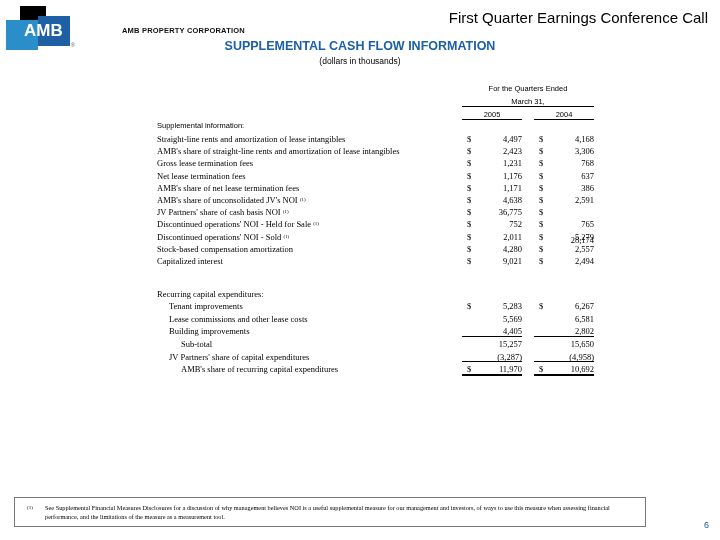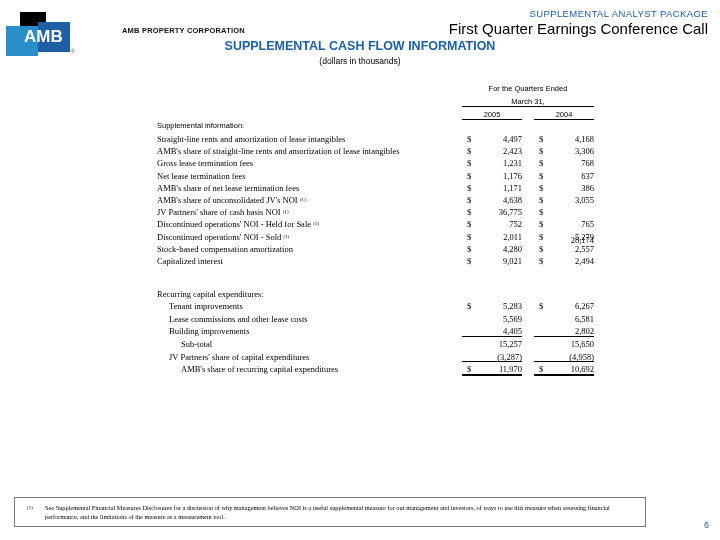--- a/index.html
+++ b/index.html
@@ -1,17 +1,17 @@
 <!DOCTYPE html>
 <html><head>
 <meta charset="utf-8">
 <style>
   html, body { margin: 0; padding: 0; }
   body { width: 720px; height: 540px; background: #ffffff; position: relative; overflow: hidden; font-family: "Liberation Serif", serif; color: #000; }
-  .logo { position: absolute; left: 6px; top: 12px; width: 66px; height: 44px; }
+  .logo { position: absolute; left: 6px; top: 6px; width: 66px; height: 44px; }
   .logo .blk { position: absolute; left: 14px; top: 0; width: 26px; height: 22px; background: #000; }
   .logo .lb { position: absolute; left: 0; top: 14px; width: 32px; height: 30px; background: #2a8fc8; }
   .logo .db { position: absolute; left: 32px; top: 10px; width: 32px; height: 30px; background: #1f5fa3; }
   .logo .txt { position: absolute; left: 18px; top: 15px; font-family: "Liberation Sans", sans-serif; font-weight: bold; font-size: 17px; color: #fff; letter-spacing: 0px; }
   .logo .reg { position: absolute; left: 65px; top: 36px; font-size: 5px; color: #555; font-family: "Liberation Sans", sans-serif; }
   .company { position: absolute; left: 79px; top: 26px; font-family: "Liberation Sans", sans-serif; font-weight: bold; font-size: 7.5px; letter-spacing: 0.2px; color: #111; margin-left: 43px; }
   .pkg { position: absolute; right: 12px; top: 8px; text-align: right; font-family: "Liberation Sans", sans-serif; }
   .pkg .l1 { font-size: 9.5px; color: #1a5fa8; letter-spacing: 0.4px; }
   .pkg .l2 { font-size: 15px; color: #000; margin-top: 1px; }
   .title { position: absolute; left: 0; width: 720px; top: 39px; text-align: center; font-family: "Liberation Sans", sans-serif; font-weight: bold; font-size: 12.5px; color: #1a5fa8; }
@@ -34,21 +34,20 @@
 <div class="logo">
   <div class="blk"></div>
   <div class="lb"></div>
   <div class="db"></div>
   <span class="txt">AMB</span>
   <span class="reg">®</span>
 </div>
 <div class="company">AMB PROPERTY CORPORATION</div>
 
 <div class="pkg">
-  <div class="l1">SUPPLEMENTAL ANALYST PACKAGE</div>
   <div class="l2">First Quarter Earnings Conference Call</div>
 </div>
 
 <div class="title">SUPPLEMENTAL CASH FLOW INFORMATION</div>
 <div class="subtitle">(dollars in thousands)</div>
 
 <div class="hdr" style="left:462px; top:84px; width:132px;">For the Quarters Ended</div>
 <div class="hdr" style="left:462px; top:97px; width:132px;">March 31,</div>
 <div class="rule" style="left:462px; top:106px; width:132px;"></div>
 <div class="hdr" style="left:462px; top:110px; width:60px;">2005</div>
@@ -80,21 +79,21 @@
     <span class="val" style="left:534px; top:170.59999999999997px;">637</span>
     <div class="row" style="top:182.79999999999995px;"><span class="lbl">AMB's share of net lease termination fees</span></div>
     <span class="dollar" style="left:467px; top:182.79999999999995px;">$</span>
     <span class="dollar" style="left:539px; top:182.79999999999995px;">$</span>
     <span class="val" style="left:462px; top:182.79999999999995px;">1,171</span>
     <span class="val" style="left:534px; top:182.79999999999995px;">386</span>
     <div class="row" style="top:194.99999999999994px;"><span class="lbl">AMB's share of unconsolidated JV's NOI</span> <sup style="font-size: 5px; vertical-align: top;">(1)</sup></div>
     <span class="dollar" style="left:467px; top:194.99999999999994px;">$</span>
     <span class="dollar" style="left:539px; top:194.99999999999994px;">$</span>
     <span class="val" style="left:462px; top:194.99999999999994px;">4,638</span>
-    <span class="val" style="left:534px; top:194.99999999999994px;">3,055</span>
+    <span class="val" style="left:534px; top:194.99999999999994px;">2,591</span>
     <div class="row" style="top:207.19999999999993px;"><span class="lbl">JV Partners' share of cash basis NOI</span> <sup style="font-size: 5px; vertical-align: top;">(1)</sup></div>
     <span class="dollar" style="left:467px; top:207.19999999999993px;">$</span>
     <span class="dollar" style="left:539px; top:207.19999999999993px;">$</span>
     <span class="val" style="left:462px; top:207.19999999999993px;">36,775</span>
     <span class="val" style="left:534px; top:207.19999999999993px;margin-top:28px;">28,174</span>
     <div class="row" style="top:219.39999999999992px;"><span class="lbl">Discontinued operations' NOI - Held for Sale</span> <sup style="font-size: 5px; vertical-align: top;">(1)</sup></div>
     <span class="dollar" style="left:467px; top:219.39999999999992px;">$</span>
     <span class="dollar" style="left:539px; top:219.39999999999992px;">$</span>
     <span class="val" style="left:462px; top:219.39999999999992px;">752</span>
     <span class="val" style="left:534px; top:219.39999999999992px;">765</span>

